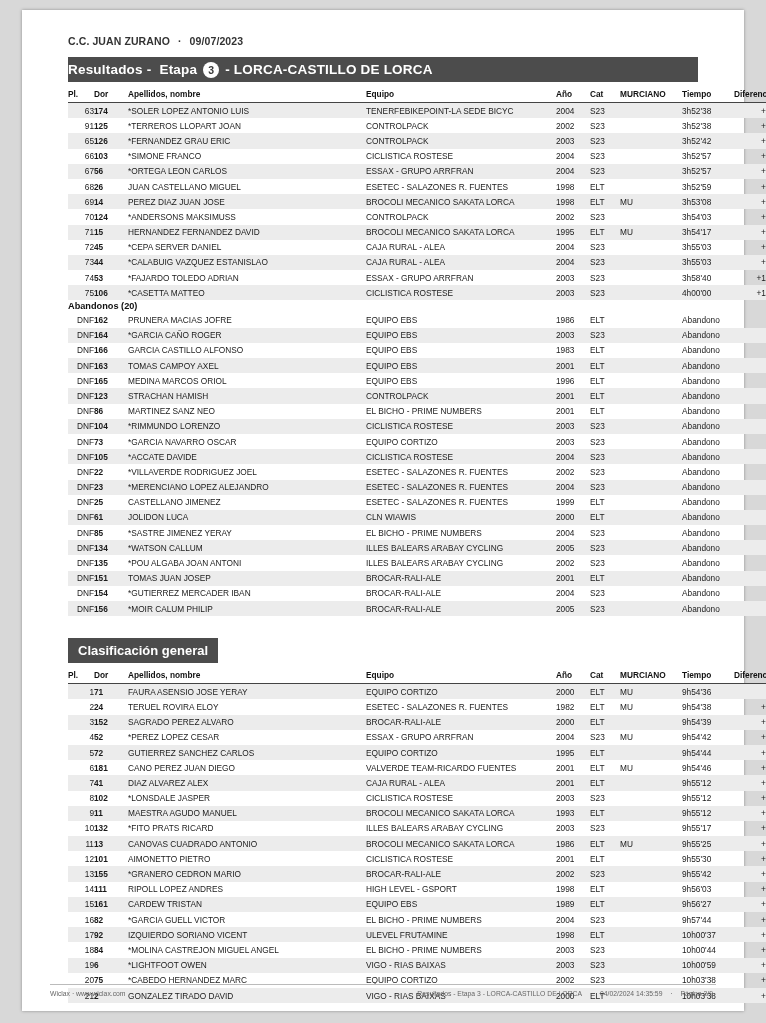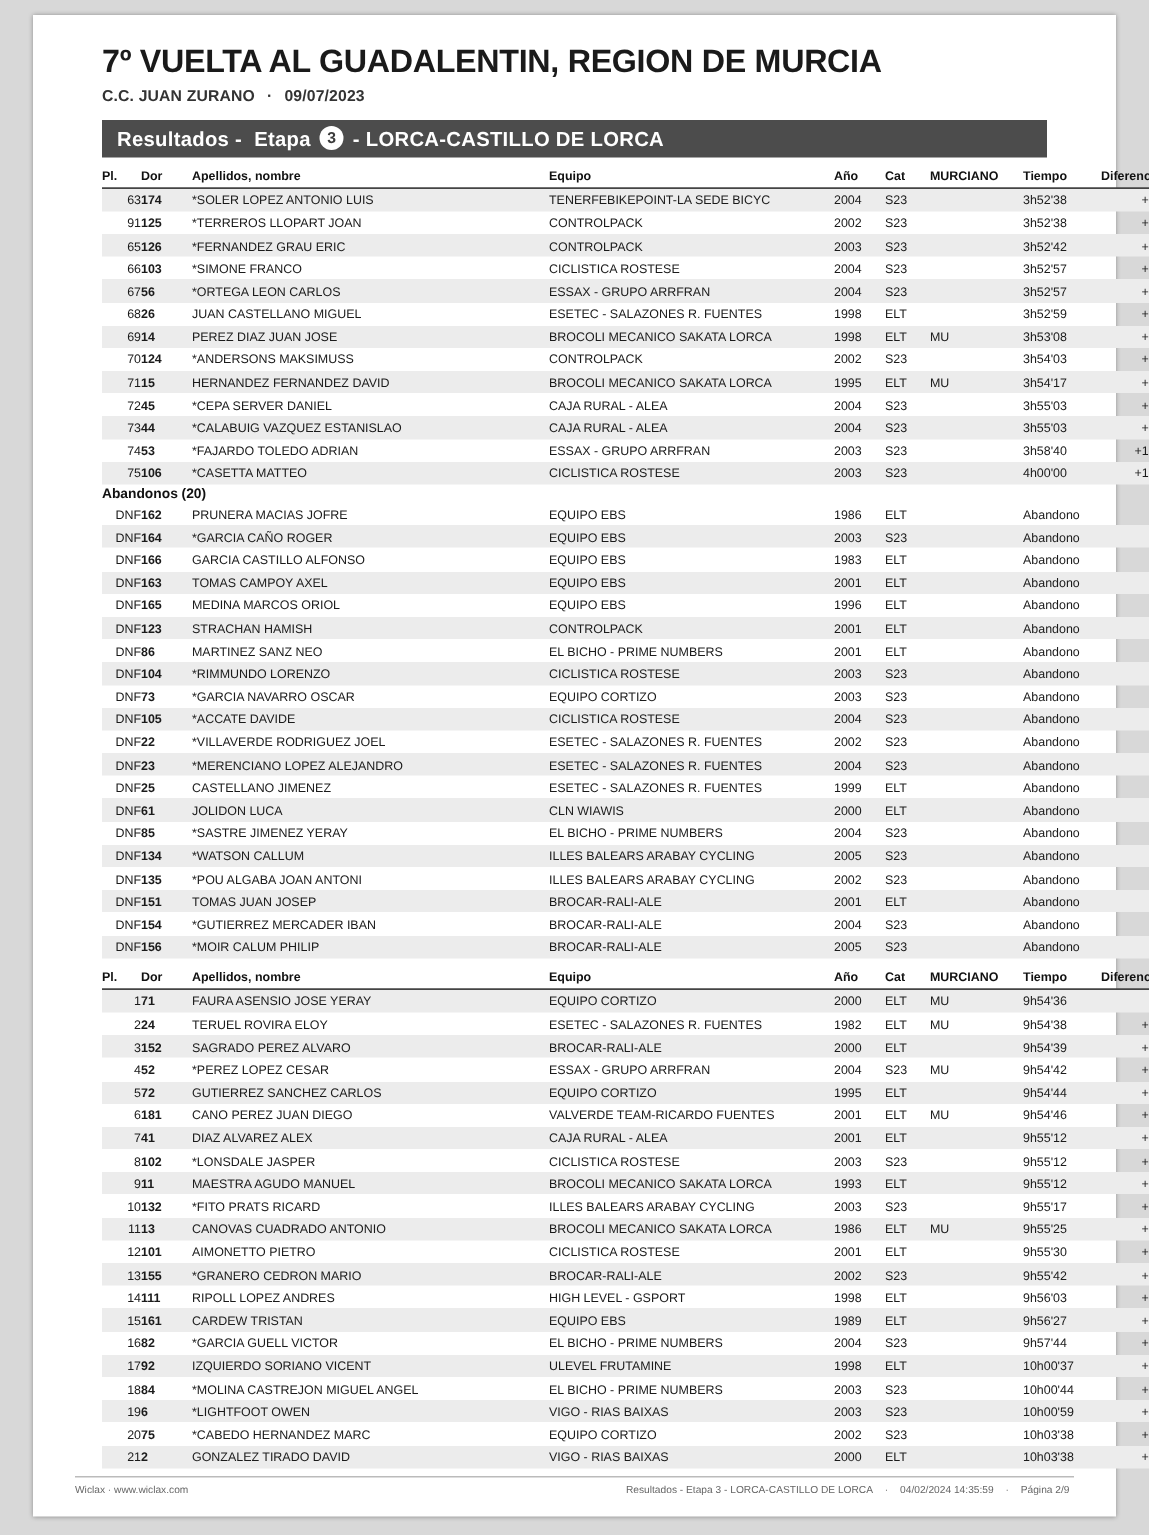--- a/index.html
+++ b/index.html
@@ -42,21 +42,20 @@
   }
   .subtitle .sep { margin: 0 5px; }
 
   .bar {
     margin: 10px 28px 0 28px;
     background: #4c4c4c;
     color: #fff;
     height: 25px;
     display: flex;
     align-items: center;
-    padding-left: 10px;
     font-size: 13.5px;
     font-weight: bold;
     letter-spacing: 0.2px;
   }
   .bar .etapa-num {
     display: inline-flex;
     align-items: center;
     justify-content: center;
     width: 16px;
     height: 16px;
@@ -138,21 +137,20 @@
     color: #666;
   }
   .footer .right span { margin: 0 3px; }
 </style>
 </head>
 <body>
 
 <div class="page">
 
   <div class="header">
-    <div class="title">7º VUELTA AL GUADALENTIN, REGION DE MURCIA</div>
     <div class="subtitle">
       <span>C.C. JUAN ZURANO</span>
       <span class="sep">·</span>
       <span>09/07/2023</span>
     </div>
   </div>
 
   <div class="bar">
     <span>Resultados -</span>
     <span style="margin-left:8px">Etapa</span>
@@ -541,20 +539,23 @@
           <td class="c-equ">BROCAR-RALI-ALE</td>
           <td class="c-ano">2005</td>
           <td class="c-cat">S23</td>
           <td class="c-mur"></td>
           <td class="c-tie">Abandono</td>
           <td class="c-dif"></td>
         </tr>
       </tbody>
   </table>
 
+  <div class="gc-title-wrap">
+    <span class="gc-title">Clasificación general</span>
+  </div>
 
   <table class="res">
     <thead>
       <tr>
         <th class="c-pl">Pl.</th>
         <th class="c-dor">Dor</th>
         <th class="c-nom">Apellidos, nombre</th>
         <th class="c-equ">Equipo</th>
         <th class="c-ano">Año</th>
         <th class="c-cat">Cat</th>

